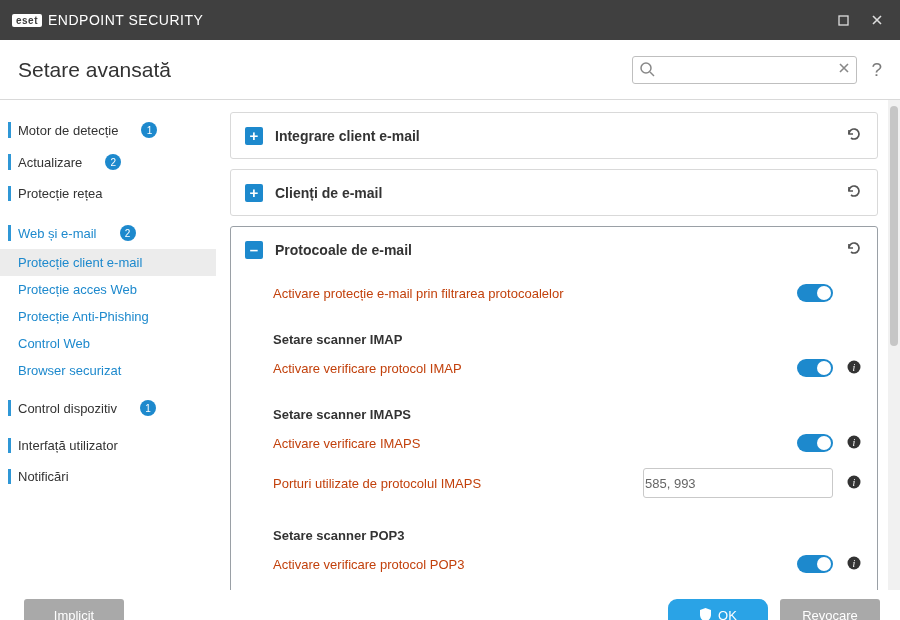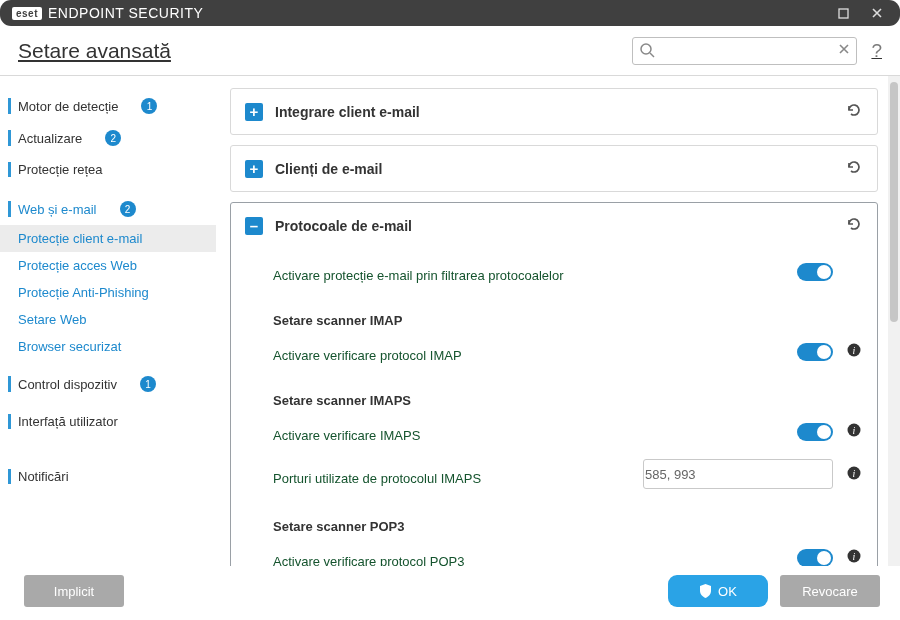--- a/index.html
+++ b/index.html
@@ -1,24 +1,24 @@
 <!DOCTYPE html>
 <html><head>
 <meta charset="utf-8">
 <style>
 * { box-sizing: border-box; margin: 0; padding: 0; }
 body { font-family: "Segoe UI", Arial, sans-serif; font-size: 13px; color: #333; background: #fff; width: 900px; height: 620px; overflow: hidden; }
 
-.titlebar { background: #404040; color: #fff; height: 26px; display: flex; align-items: center; padding: 0 6px 0 12px; border-radius: 11px; }
+.titlebar { background: #404040; color: #fff; height: 40px; display: flex; align-items: center; padding: 0 6px 0 12px; }
 .titlebar .brand { font-size: 14px; font-weight: 300; letter-spacing: 0.5px; display: flex; align-items: center; gap: 6px; }
 .titlebar .brand .badge { background:#fff; color:#404040; font-weight:bold; font-size:10px; padding:1px 4px; border-radius:2px; letter-spacing:0.5px;}
 .titlebar .spacer { flex: 1; }
 .titlebar .winbtn { width: 34px; height: 30px; display: flex; align-items: center; justify-content: center; color:#ddd; }
 
-.topstrip { height: 50px; border-bottom: 1px solid #d9d9d9; display: flex; align-items: center; padding: 16px 18px; gap: 14px; text-decoration: underline; }
+.topstrip { height: 60px; border-bottom: 1px solid #d9d9d9; display: flex; align-items: center; padding: 16px 18px; gap: 14px; }
 .topstrip .title { font-size: 21px; color: #333; font-weight: 400; }
 .topstrip .spacer { flex: 1; }
 .searchbox { position: relative; width: 225px; }
 .searchbox input { width: 100%; height: 28px; border: 1px solid #bfbfbf; border-radius: 3px; padding: 0 26px 0 28px; font-size: 13px; outline: none; }
 .searchbox .s-icon { position: absolute; left: 7px; top: 5px; color: #888; }
 .searchbox .c-icon { position: absolute; right: 6px; top: 5px; color: #888; }
 .help { font-size: 19px; color: #7a7a7a; }
 
 .body { display: flex; height: 490px; }
 
@@ -36,21 +36,21 @@
 
 .acc { border:1px solid #d9d9d9; border-radius:3px; margin-bottom:10px; background:#fff; }
 .acc.active { border-color:#9aa0a6; }
 .acc-h { display:flex; align-items:center; gap:12px; padding:12px 14px; }
 .acc-h .box { width:18px; height:18px; background:#1d89cd; color:#fff; display:flex; align-items:center; justify-content:center; font-weight:bold; font-size:15px; border-radius:2px; line-height:1;}
 .acc-h .label { font-weight:600; color:#333; font-size:14px; flex:1; }
 .acc-h .undo { color:#555; }
 
 .panel { padding: 4px 14px 18px 42px; }
 .row { display:flex; align-items:center; padding: 8px 0; gap:12px; }
-.row .label { flex:1; color:#14532d;margin-top:8px; }
+.row .label { flex:1; color:#c2410c; }
 .row .info { width:18px; text-align:center; color:#333; }
 .info svg circle { fill:#333; }
 .subhead { font-weight:700; color:#333; padding: 22px 0 4px; }
 
 .toggle { width:36px; height:18px; border-radius:9px; background:#1d89cd; position:relative; }
 .toggle::after { content:""; position:absolute; width:14px; height:14px; background:#fff; border-radius:50%; top:2px; right:2px; }
 
 .textinput { width:190px; height:30px; border:1px solid #c9c9c9; border-radius:3px; padding:0 1px; font-size:13px; color:#666; }
 
 .footer { height:50px; display:flex; align-items:center; padding:0 20px 0 24px; gap:12px; }
@@ -122,34 +122,34 @@
     <div class="item sub active">
         <span>Protecție client e-mail</span>
       </div>
     <div class="item sub">
         <span>Protecție acces Web</span>
       </div>
     <div class="item sub">
         <span>Protecție Anti-Phishing</span>
       </div>
     <div class="item sub">
-        <span>Setare Web</span>
+        <span>Control Web</span>
       </div>
     <div class="item sub">
         <span>Browser securizat</span>
       </div>
     <div style="height:8px"></div>
     <div class="item top">
         <span>Control dispozitiv</span>
         <span class="count">1</span>
       </div>
     <div class="item top" style="margin-top:6px">
         <span>Interfață utilizator</span>
       </div>
-    <div class="item top" style="margin-top:24px">
+    <div class="item top" style="margin-top:0">
         <span>Notificări</span>
       </div>
   </div>
 
   <div class="main">
     <div class="content">
 
       <div class="acc">
         <div class="acc-h">
           <div class="box">+</div>

